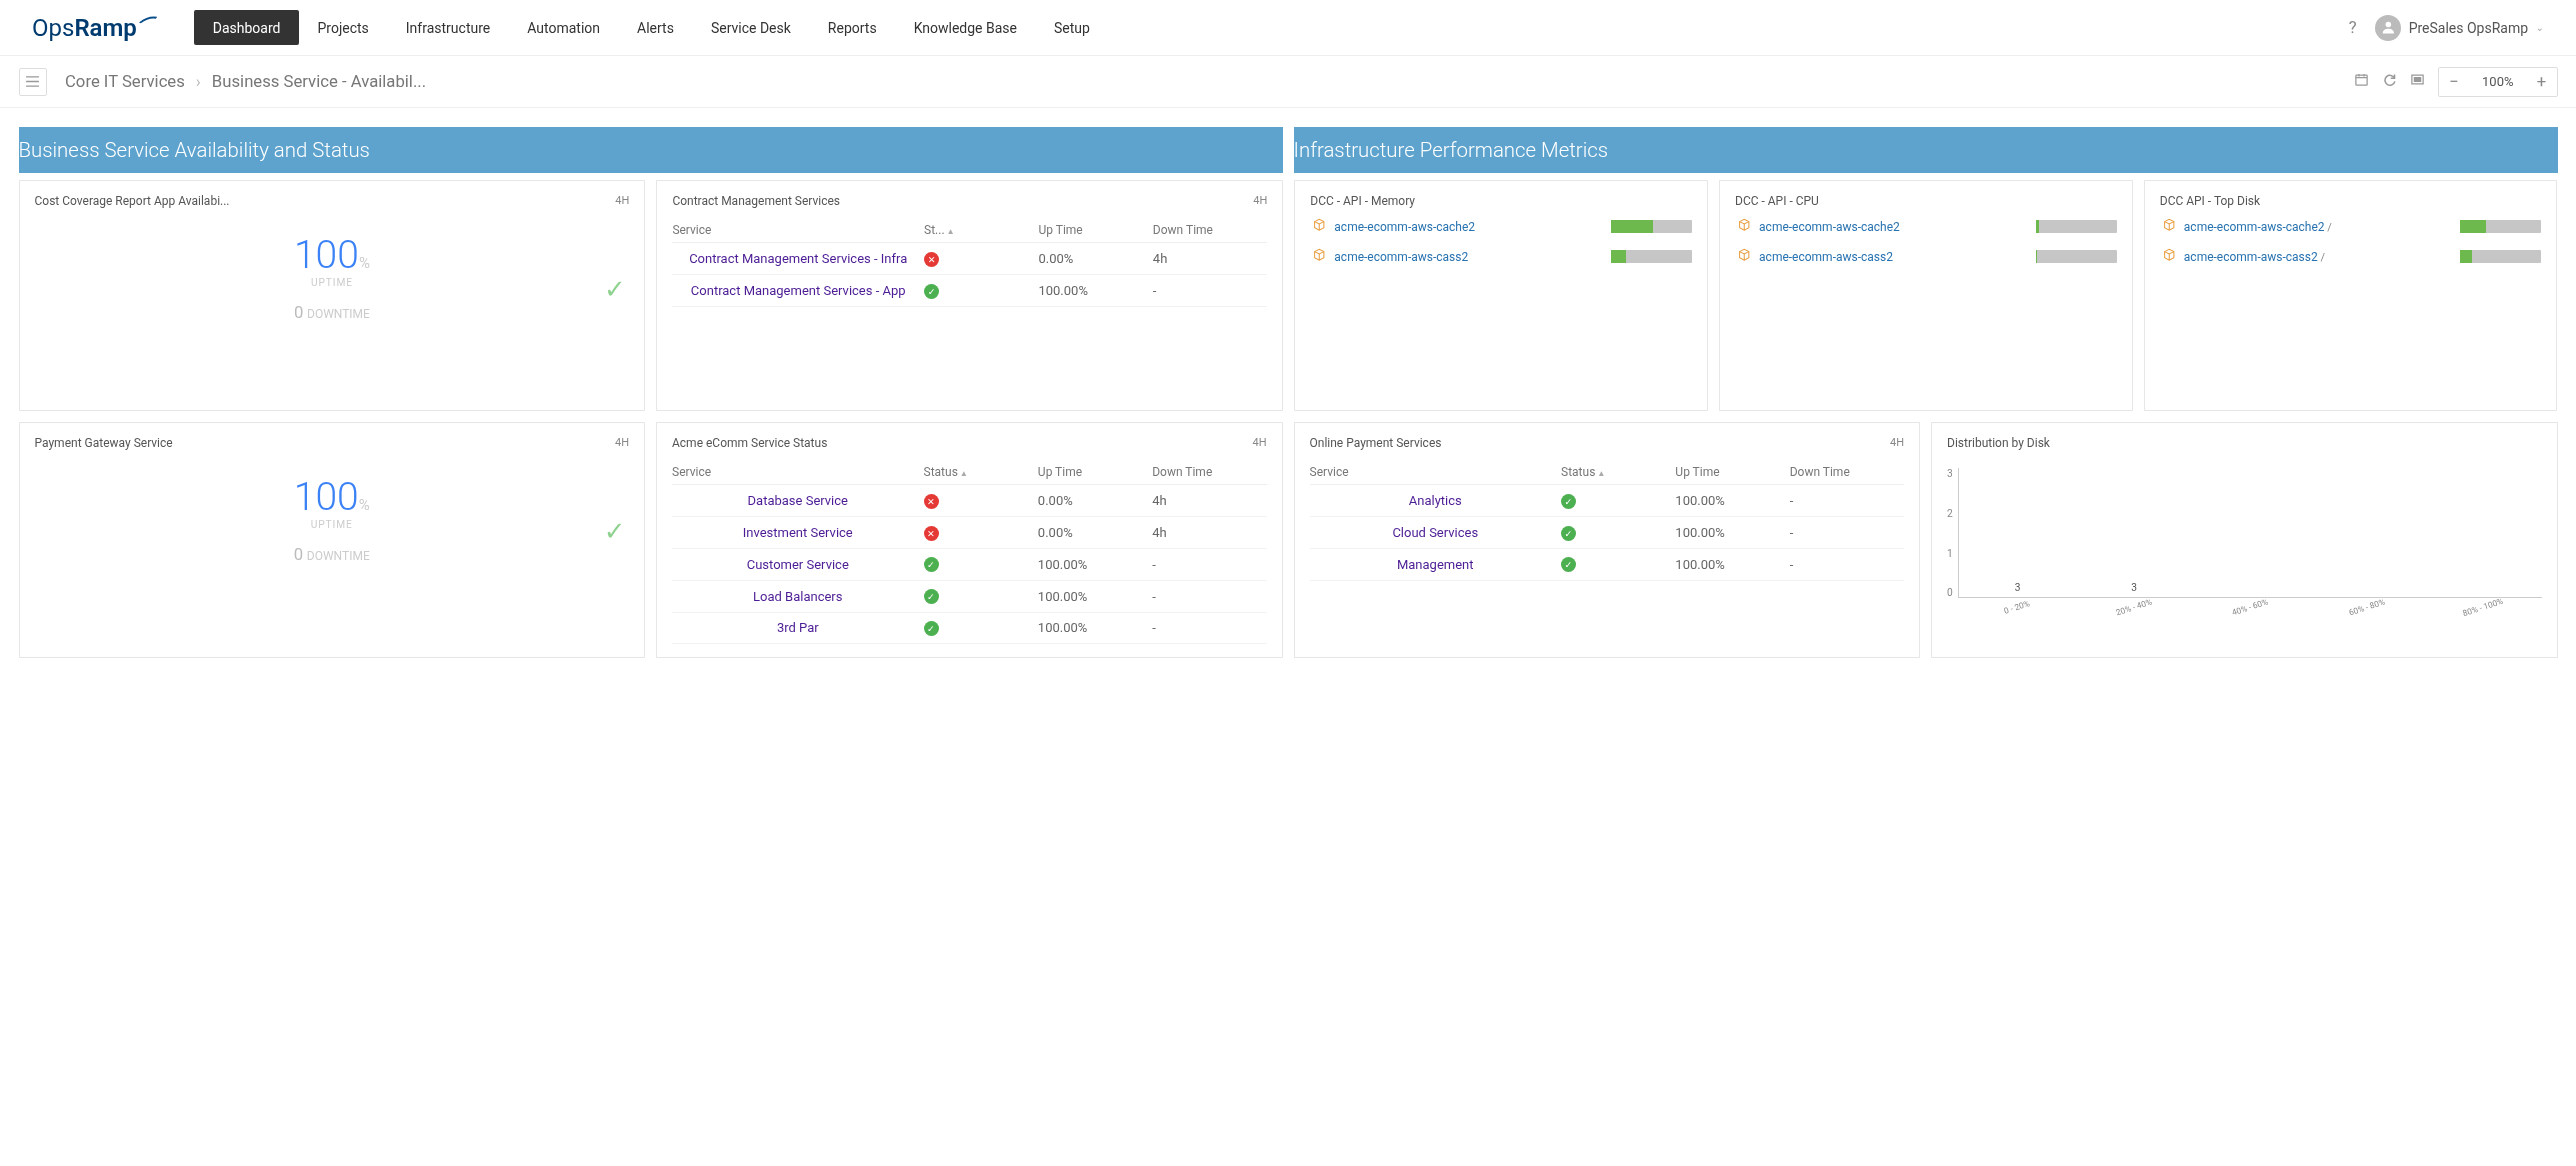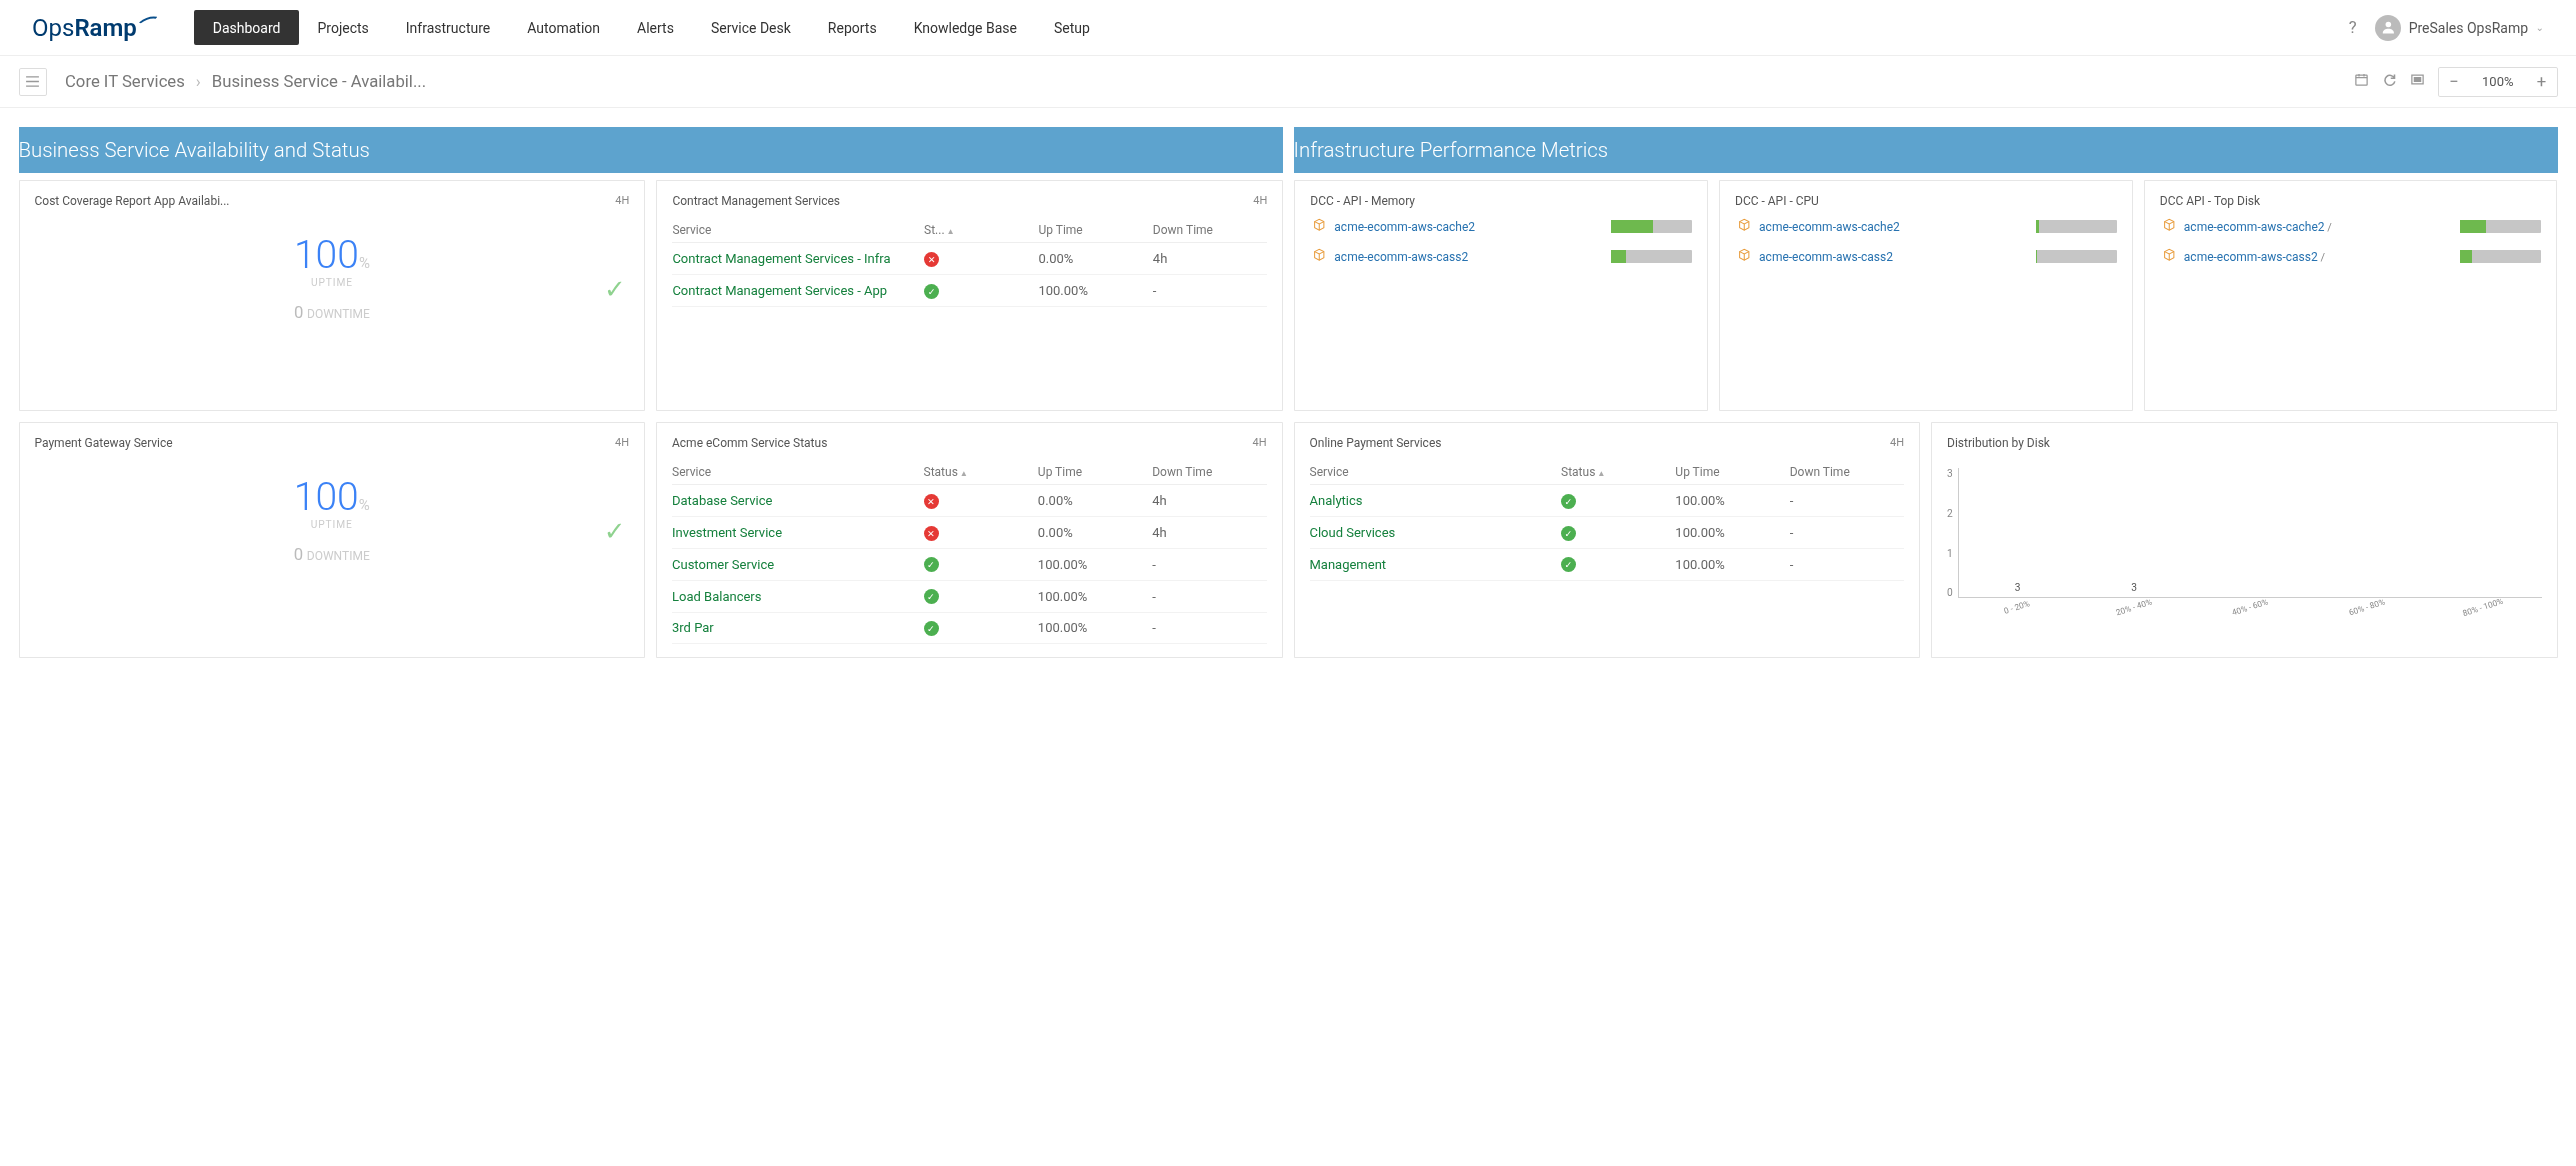--- a/index.html
+++ b/index.html
@@ -49,21 +49,21 @@
 .uptime-pct { font-size: 15px; color: #ccc; vertical-align: baseline; }
 .uptime-label { font-size: 10.2px; color: #ccc; letter-spacing: 0.9px; margin-top: 1.9px; }
 .downtime-row { margin-top: 15px; color: #ccc; font-size: 12px; }
 .downtime-num { font-size: 16.7px; color: #bbb; margin-right: 3.7px; }
 .check-icon { position: absolute; right: 18.5px; top: 93px; color: #8fd28f; font-size: 26px; }
 
 
 .svc-table { width: 100%; font-size: 13px; }
 .svc-head { display: grid; grid-template-columns: 2.2fr 1fr 1fr 1fr; padding: 5.6px 0; color: #777; border-bottom: 0.9px solid #eee; font-size: 12px; }
 .svc-row { display: grid; grid-template-columns: 2.2fr 1fr 1fr 1fr; padding: 7.4px 0; border-bottom: 0.9px solid #f2f2f2; align-items: center; }
-.svc-link { color: #15803d; cursor: pointer; }
+.svc-link { color: #4c1d95; cursor: pointer; text-align: center; }
 .status-dot { width: 15px; height: 15px; border-radius: 50%; display: inline-flex; align-items:center; justify-content:center; color:#fff; font-size: 9.3px; }
 .status-ok { background: #4caf50; }
 .status-err { background: #e53935; }
 .sort-icon { font-size: 8.3px; color: #aaa; margin-left: 1.9px; }
 .col-uptime, .col-downtime { color: #666; text-align: left; }
 
 
 .metric-row { display: flex; align-items: center; margin-bottom: 11px; gap: 7.4px; }
 .metric-icon { width: 16.7px; height: 16.7px; flex-shrink:0; }
 .metric-link { color: #2772b0; font-size: 12px; cursor: pointer; flex: 1; line-height: 1.3; }

